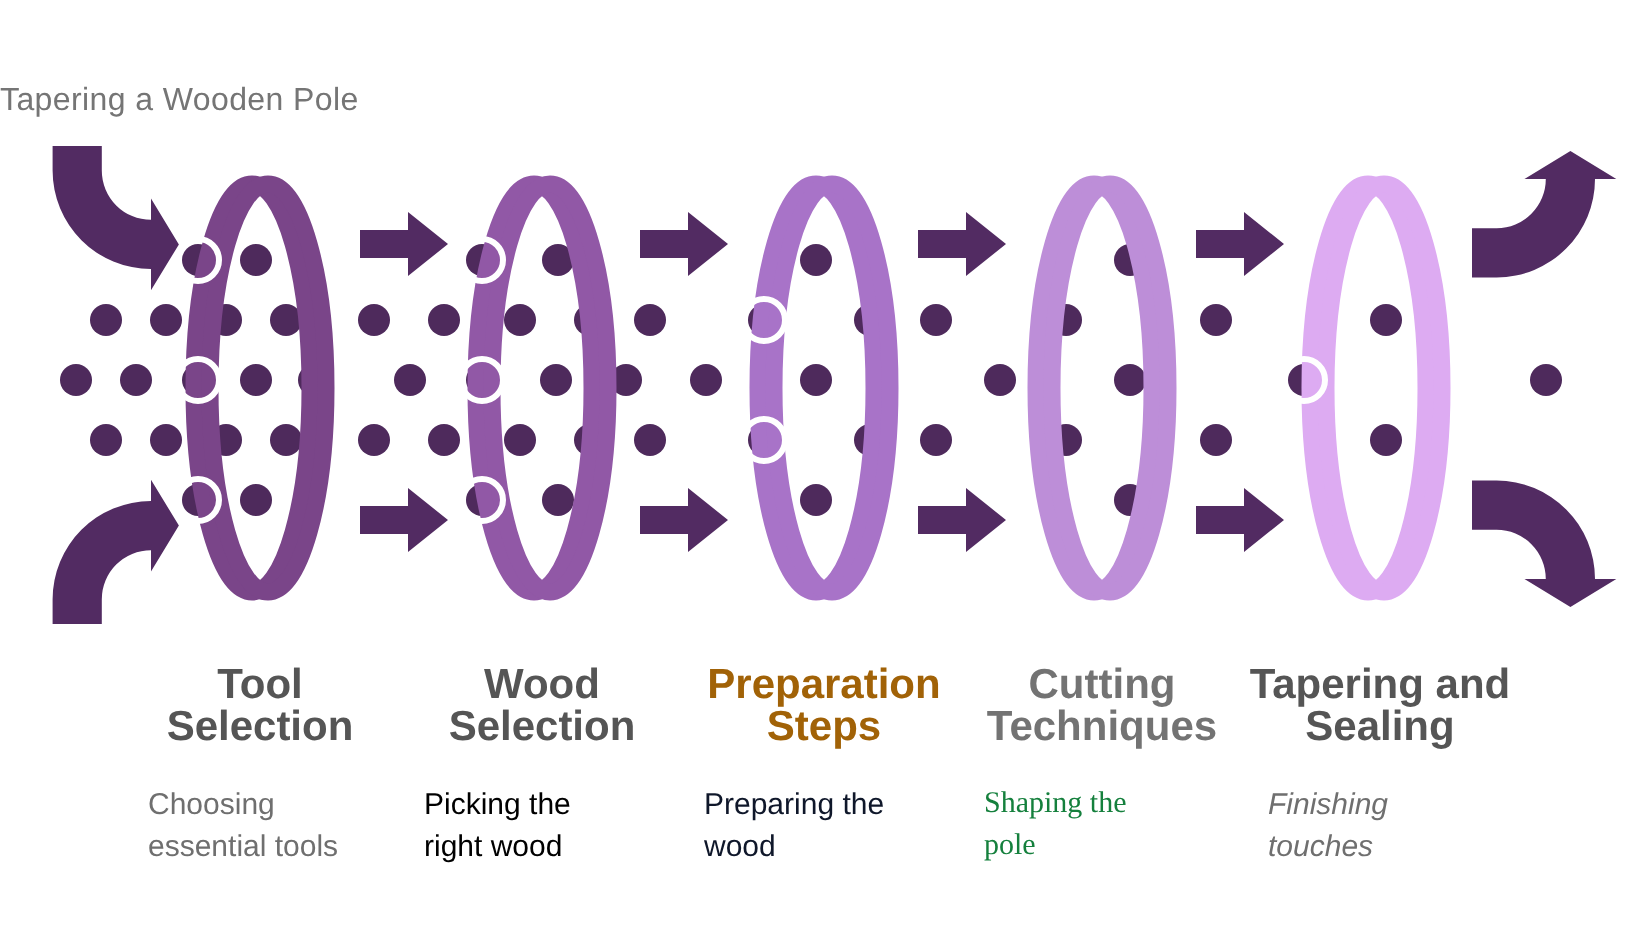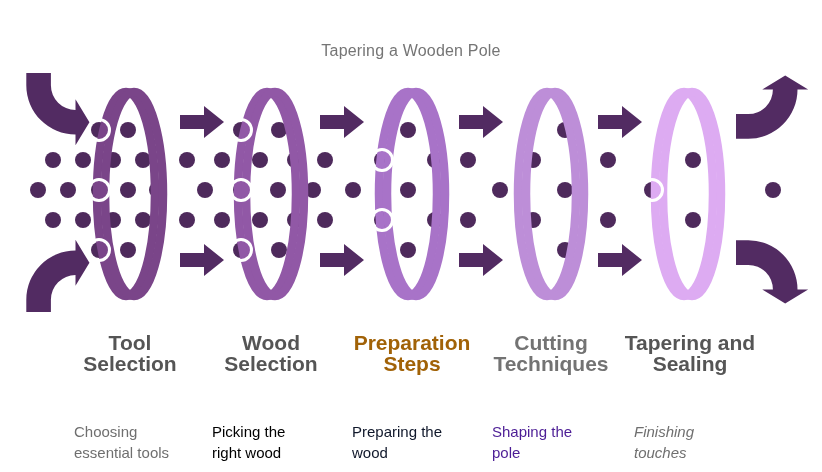--- a/index.html
+++ b/index.html
@@ -1,34 +1,34 @@
 <!DOCTYPE html>
 <html><head>
 <meta charset="utf-8">
 <style>
   html,body{margin:0;padding:0;}
   body{
     width:822px;height:472px;position:relative;background:#ffffff;
     font-family:"Liberation Sans",sans-serif;overflow:hidden;
   }
   .page-title{
-    position:absolute;top:42px;left:0;width:822px;text-align:center;
+    position:absolute;top:42px;left:0;width:822px;text-align:left;
     font-size:16px;color:#757575;letter-spacing:.2px;
   }
   #diagram{position:absolute;top:0;left:0;}
   .steps{position:absolute;top:0;left:0;width:822px;height:472px;}
   .step-col{position:absolute;width:140px;}
   .step-title{
     position:absolute;top:332px;width:140px;text-align:center;
     font-size:21px;font-weight:bold;color:#555555;line-height:21px;
     white-space:pre-line;
   }
   .step-desc{
     position:absolute;top:392px;width:126px;text-align:left;
-    font-size:15px;color:#6f6f6f;line-height:21px;white-space:pre-line;margin-top:29px;
+    font-size:15px;color:#6f6f6f;line-height:21px;white-space:pre-line;
   }
 </style>
 </head>
 <body>
 
 <div class="page-title" style="color: rgb(117, 117, 117);">Tapering a Wooden Pole</div>
 
 <svg id="diagram" width="822" height="330" viewBox="0 0 822 330">
     <circle cx="38" cy="190" r="8" fill="#4e2a5c"></circle>
     <circle cx="53" cy="160" r="8" fill="#4e2a5c"></circle>
@@ -134,21 +134,21 @@
   </div>
   <div class="step-col" style="left:342px">
     <div class="step-title" style="color: #a16207;">Preparation
 Steps</div>
     <div class="step-desc" style="left: 10px; color: #0f172a;">Preparing the
 wood</div>
   </div>
   <div class="step-col" style="left:481px">
     <div class="step-title" style="color: #737373;">Cutting
 Techniques</div>
-    <div class="step-desc" style="left: 11px; color: #4c1d95;">Shaping the
+    <div class="step-desc" style="left: 11px; color: #15803d; font-family: Liberation Serif, serif;">Shaping the
 pole</div>
   </div>
   <div class="step-col" style="left:620px">
     <div class="step-title" style="color: rgb(85, 85, 85);">Tapering and
 Sealing</div>
     <div class="step-desc" style="left: 14px; color: rgb(111, 111, 111); font-style: italic;">Finishing
 touches</div>
   </div>
 </div>
 

